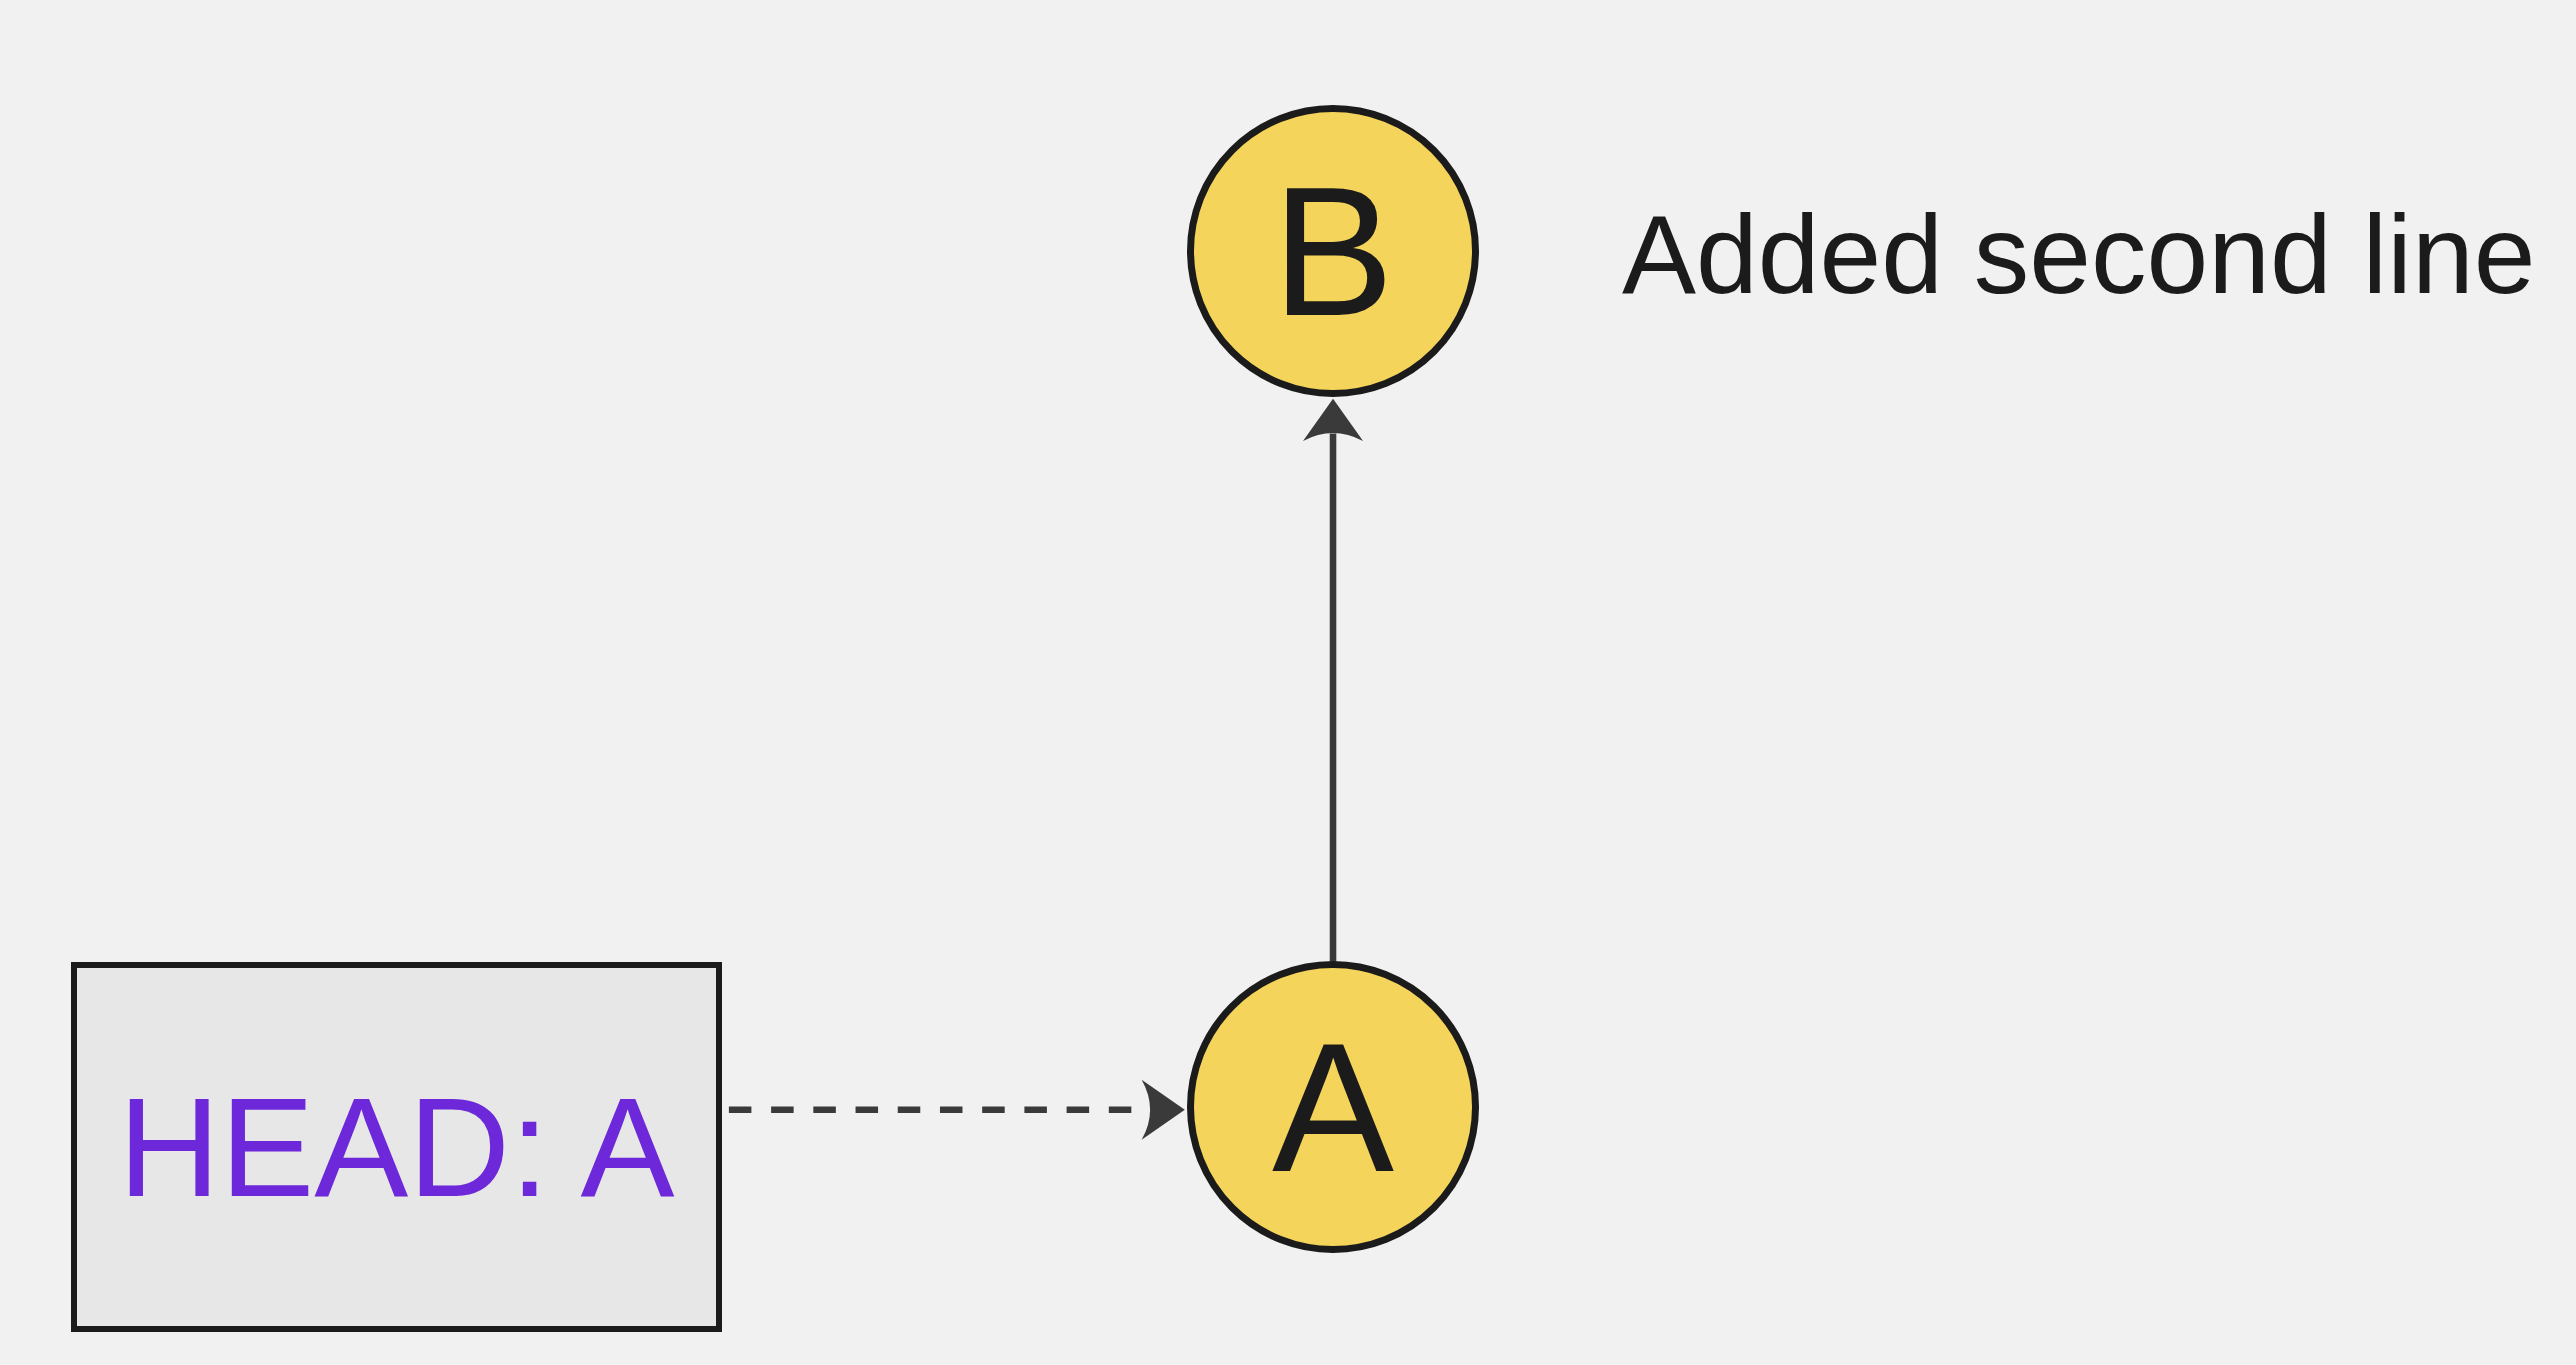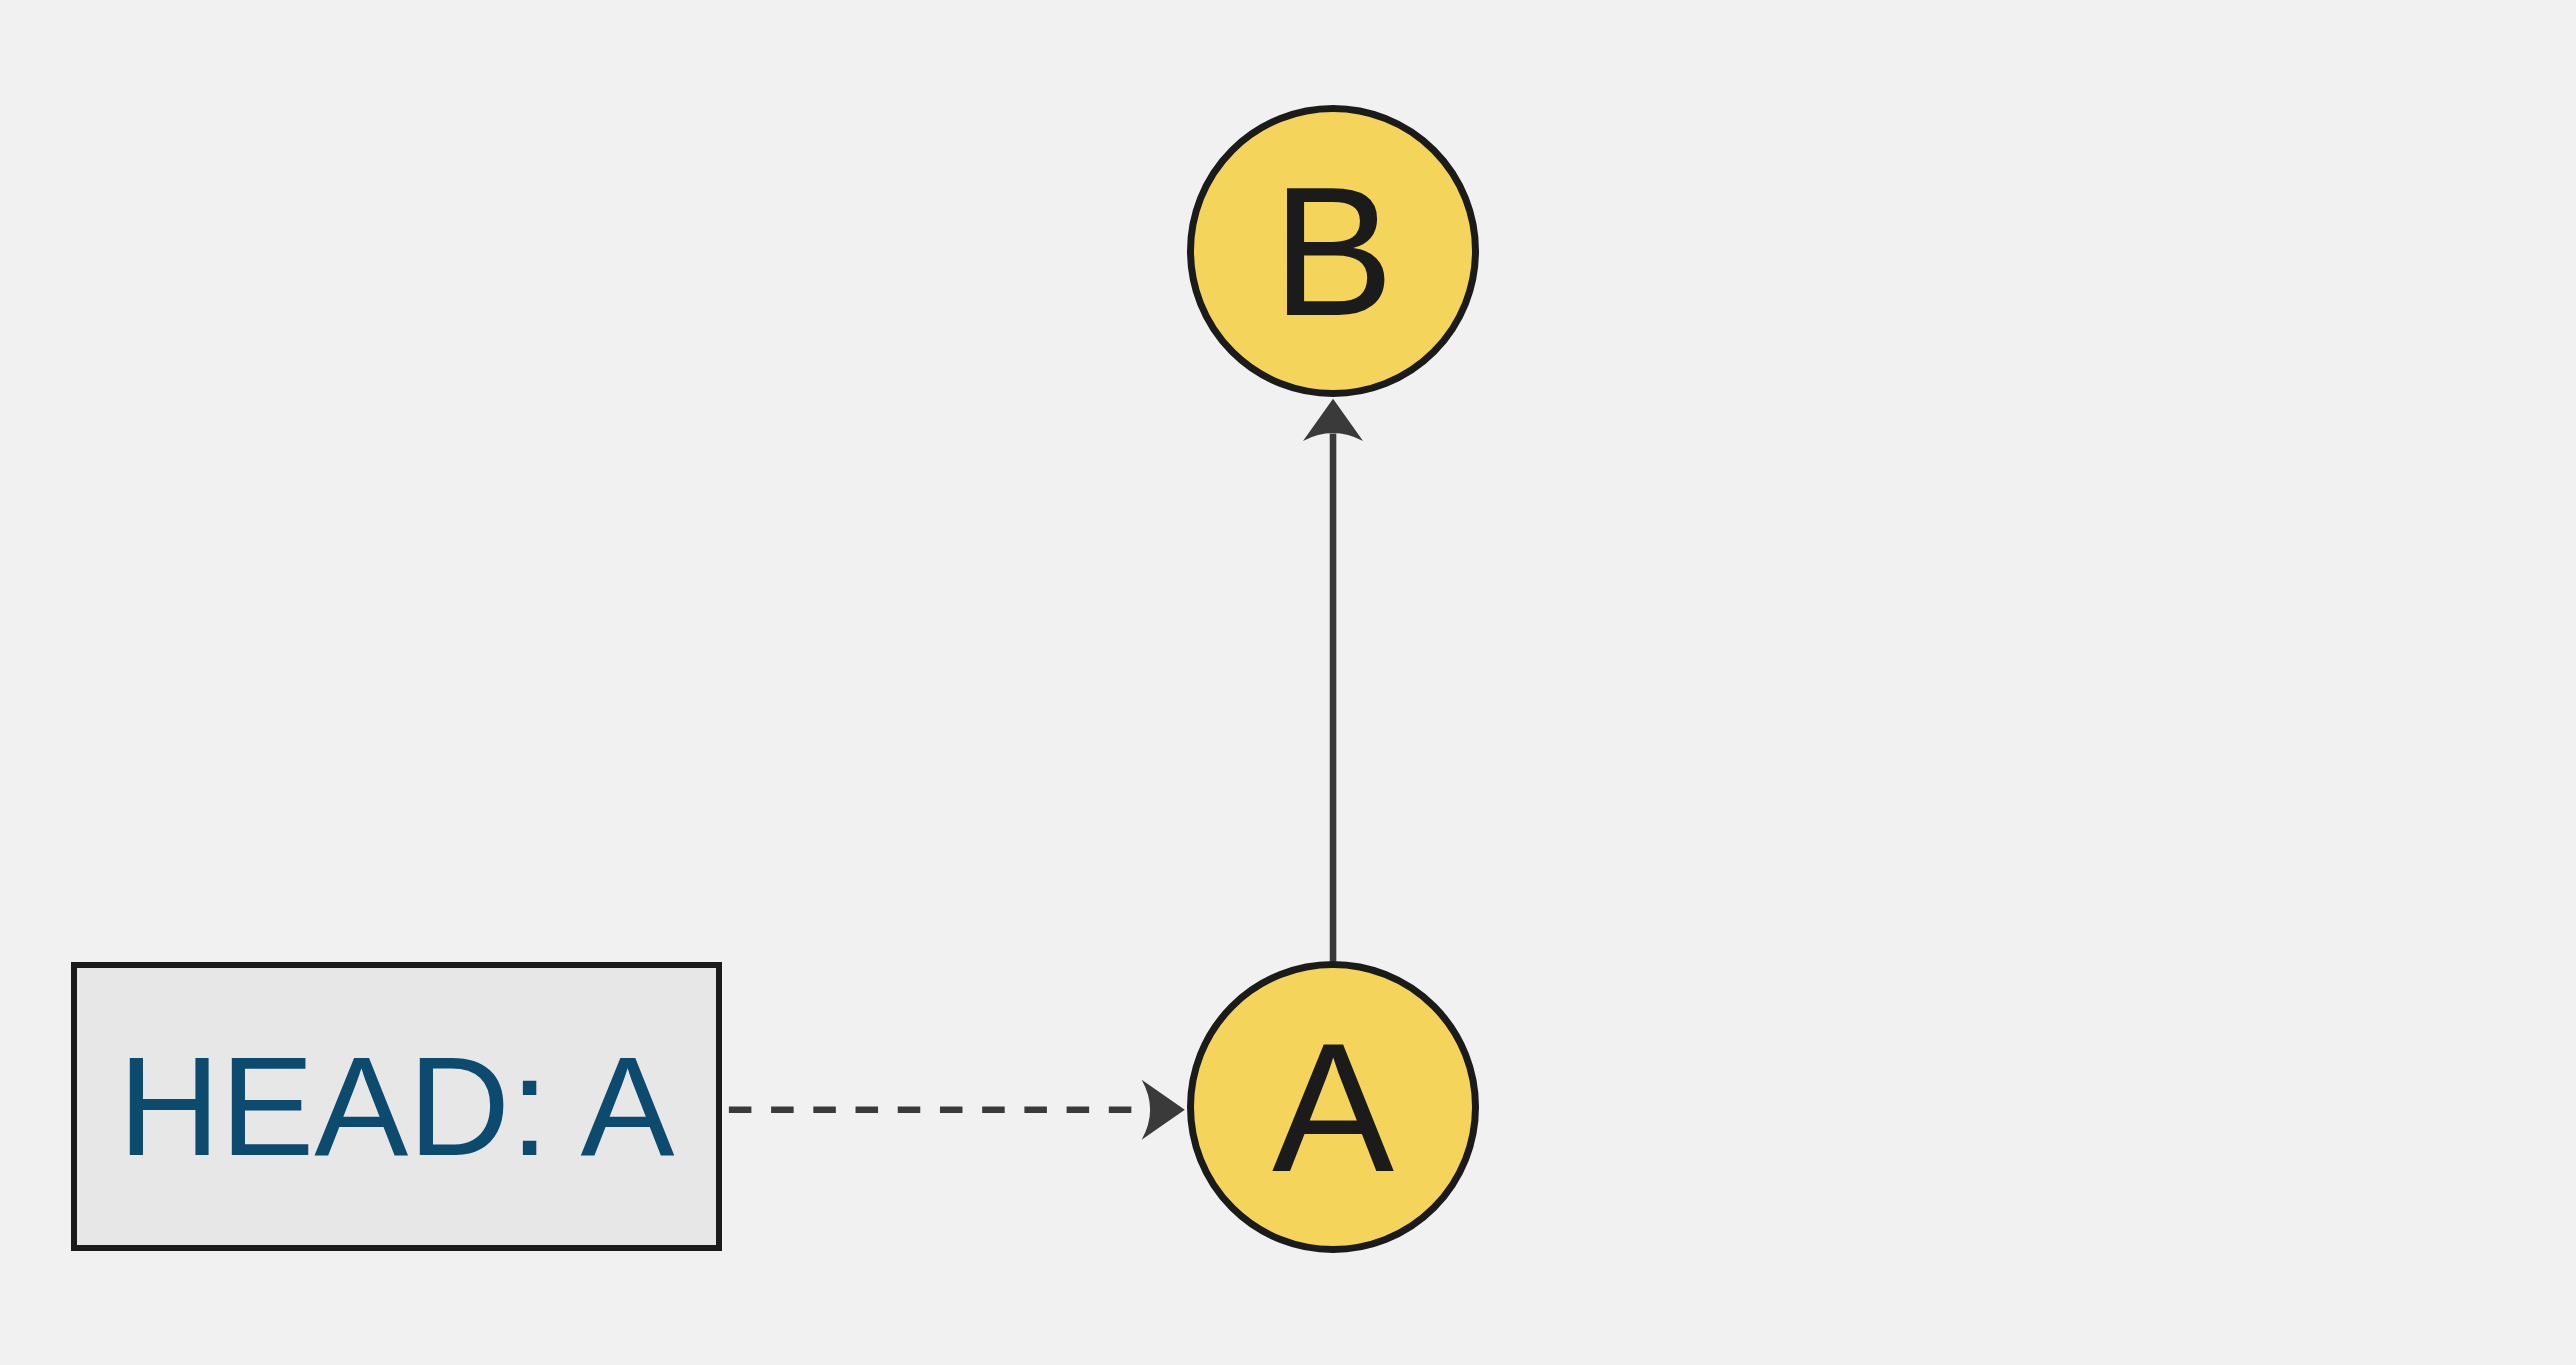--- a/index.html
+++ b/index.html
@@ -63,49 +63,50 @@
     color: #1b1b1b;
     transform: translateY(-50%);
   }
   .message-b { left: 1622px; top: 255px; }
   .message-a { left: 1632px; top: 1116px; }
   .ref-box {
     position: absolute;
     left: 71px;
     top: 962px;
     width: 651px;
-    height: 289px;
+    height: 370px;
     background: #e7e7e8;
     border: 6.6px solid #1b1b1b;
     box-sizing: border-box;
     display: flex;
     align-items: center;
     justify-content: center;
     font-size: 141px;
     line-height: 1;
     white-space: nowrap;
-    color: #0c4a6e;
+    color: #6d28d9;
   }
 </style>
 </head>
 <body>
 
 <div class="canvas">
 
   <svg class="arrows" viewBox="0 0 2746 1456" xmlns="http://www.w3.org/2000/svg" aria-hidden="true">
 
     <line class="parent-edge" x1="1421" y1="1025" x2="1421" y2="462"></line>
     <path class="arrowhead" d="M 1421 425 L 1389 470 Q 1421 453 1453 470 Z"></path>
 
     <line class="head-edge" x1="777" y1="1183" x2="1214" y2="1183"></line>
     <path class="arrowhead" d="M 1263 1183 L 1217 1151 Q 1235 1183 1217 1215 Z"></path>
   </svg>
 
   <div class="commit-node node-b">B</div>
 
+  <div class="commit-message message-b">Added second line</div>
 
   <div class="commit-node node-a">A</div>
 
 
   <div class="ref-box">HEAD: A</div>
 
 </div>
 
 
 </body></html>

